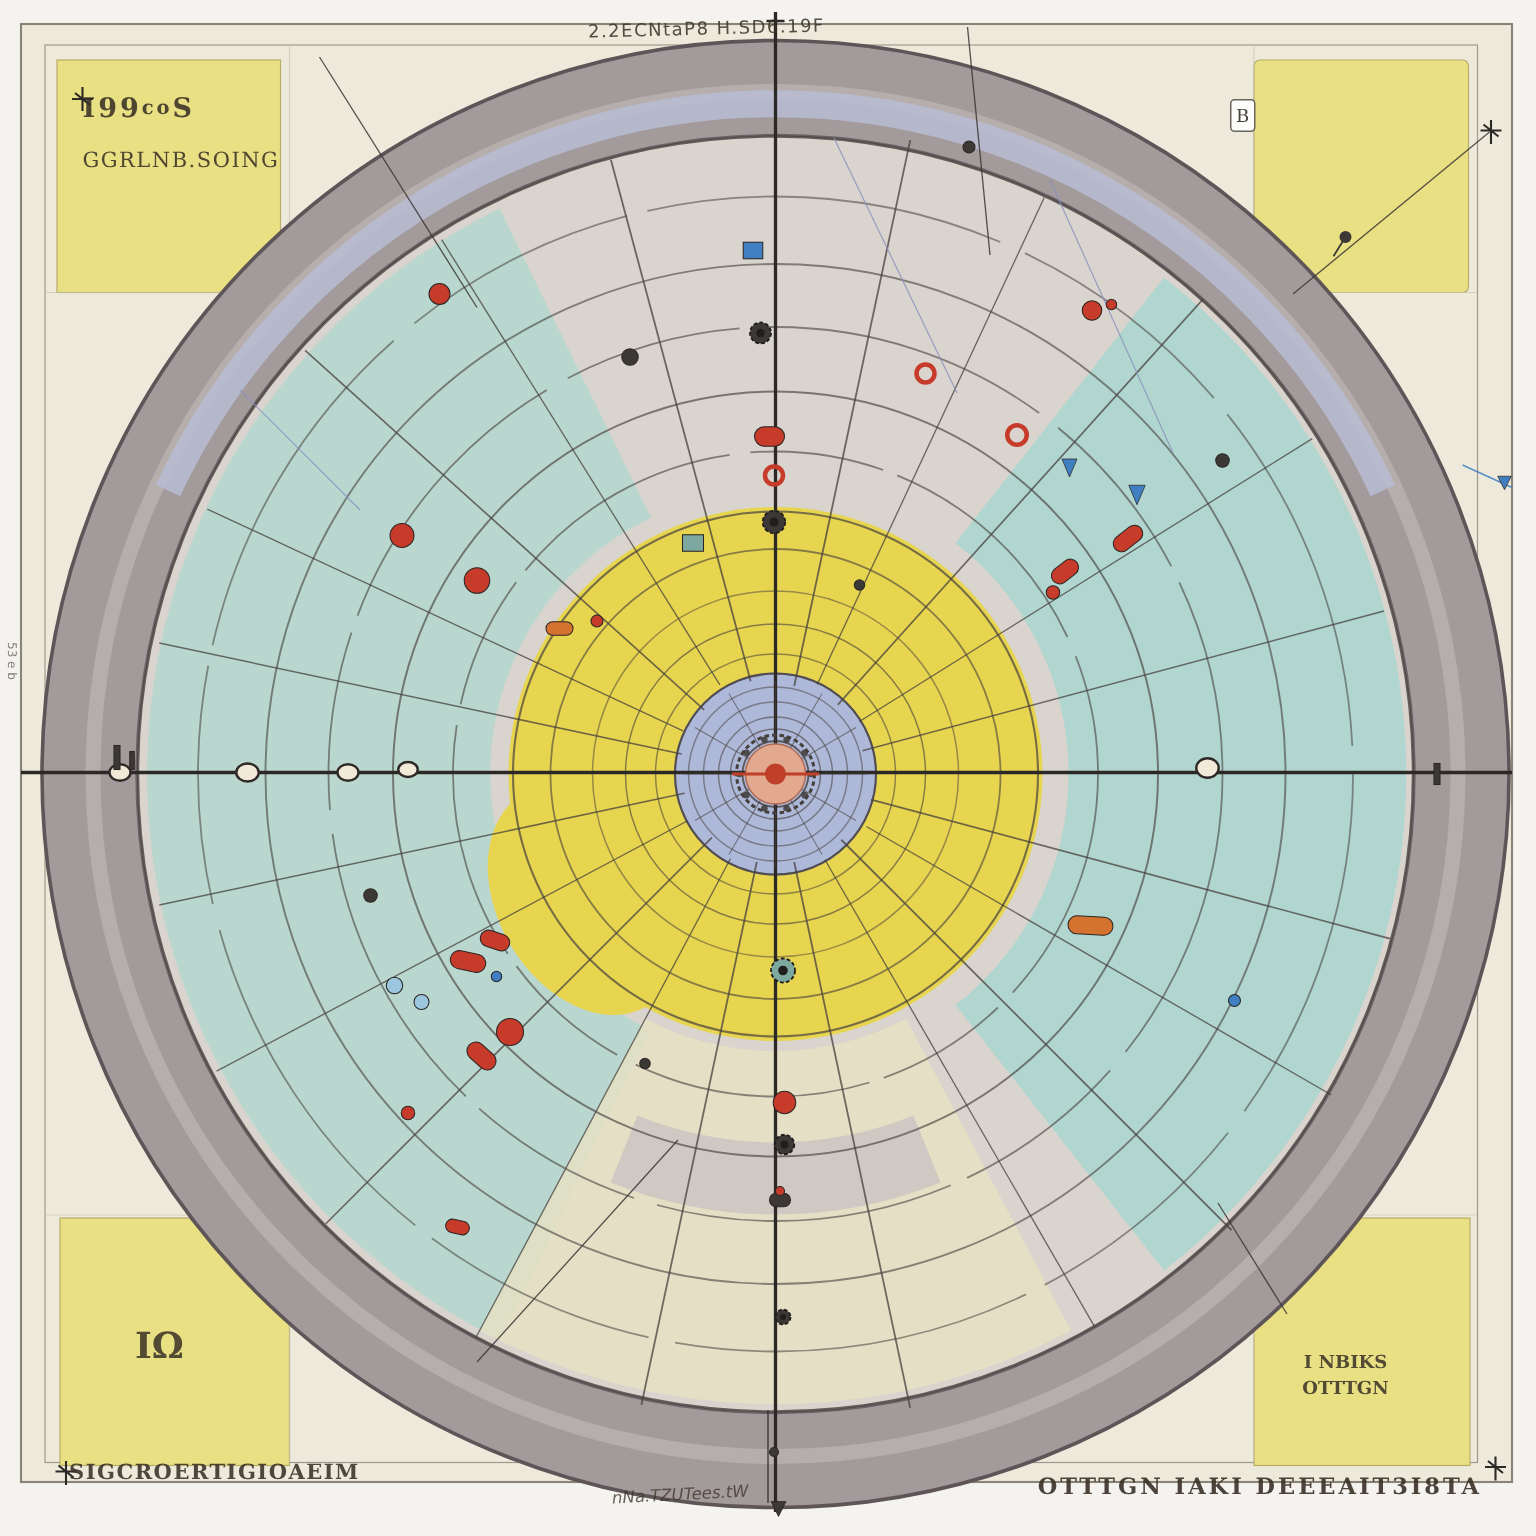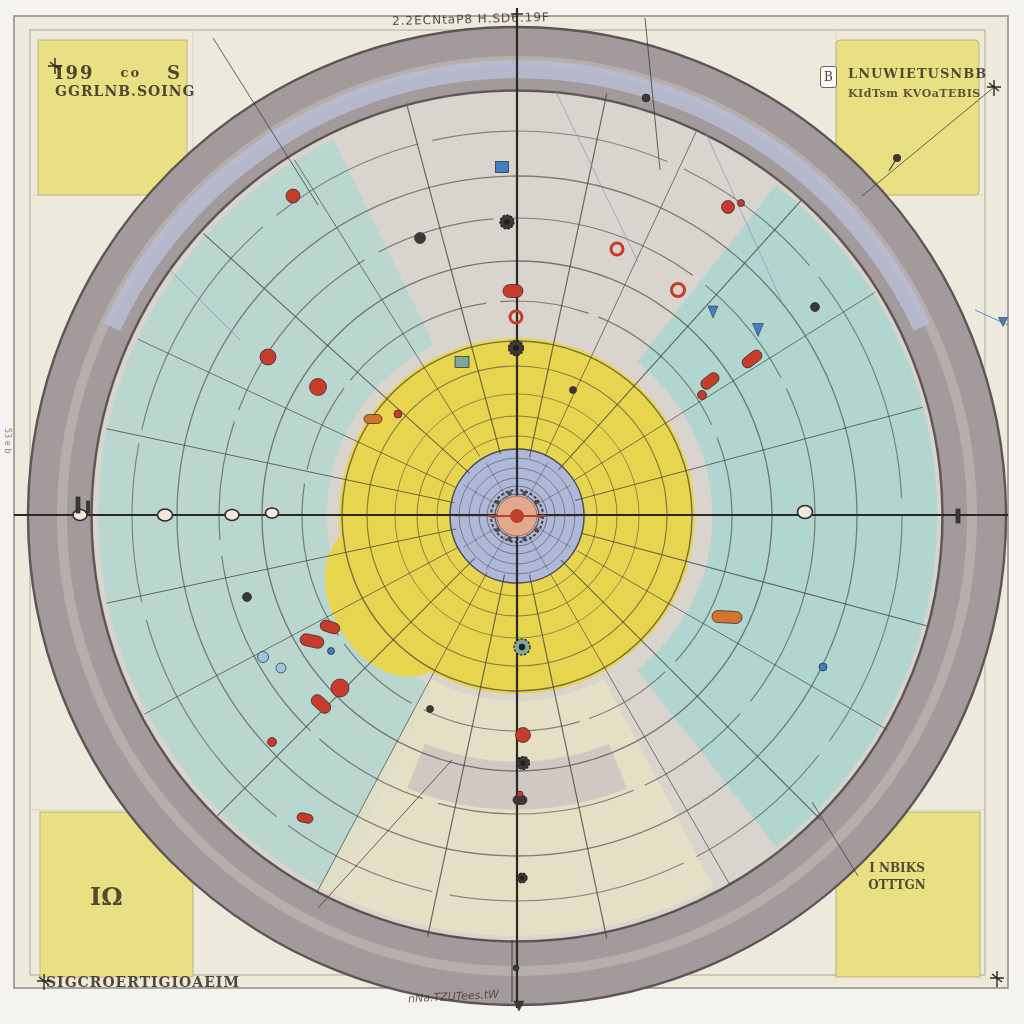--- a/index.html
+++ b/index.html
@@ -1,21 +1,21 @@
 <!DOCTYPE html>
 <html style="--page_bg: #f4f3ef; --panel_bg: #edeadb; --corner_square: #e9e083; --ring: #a39a9b; --ring_edge: #5d5557; --interior: #d9d4ce; --teal: #b7d7cd; --teal_right: #afd6cf; --olive: #e5e1c3; --band_gray: #cdc6c2; --lavender: #b8bdd3; --yellow: #e8d54f; --blue_disc: #aeb8d8; --hub: #e2a98f; --hub_core: #bf3f28; --sketch: #46403d; --axis: #2c2826; --grid: #c8c3b0; --red: #c63b2a; --orange: #d4722f; --blue: #3f7fc2; --lblue: #9cc6dd; --bluish: #8a93bd; --dark: #3c3836; --teal_m: #7ca8a0; --knob: #f2e9d8; --text: #3a3127; --frame: #8a8478;"><head>
 <meta charset="utf-8">
 <style>
   html,body{margin:0;padding:0;}
   body{width:1024px;height:1024px;font-family:"DejaVu Serif",serif;background:#f4f3ef;}
   #stage{position:relative;width:1024px;height:1024px;overflow:hidden;background:var(--page_bg,#f4f3ef);}
   svg{position:absolute;left:0;top:0;}
   .label{position:absolute;color:var(--text,#3a3127);white-space:nowrap;}
-  .tl-line1{display:flex;gap:26px;font-size:18px;font-weight:bold;letter-spacing:2px;opacity:.88;}
-  .tl-line2{font-size:14px;font-weight:bold;letter-spacing:1px;margin-top:0;opacity:.88;}
+  .tl-line1{display:flex;font-size:18px;font-weight:bold;letter-spacing:2px;opacity:.88;}
+  .tl-line2{font-size:14px;font-weight:normal;letter-spacing:1px;margin-top:16px;opacity:.88;}
   .tr-line1{font-size:13px;font-weight:bold;letter-spacing:1px;opacity:.85;}
   .tr-line2{font-size:11px;font-weight:bold;letter-spacing:.5px;margin-top:6px;opacity:.8;}
   .badge{position:absolute;width:15px;height:20px;background:#fdfdfb;border:1px solid #6b655d;border-radius:3px;
          font-size:12px;text-align:center;line-height:20px;color:#4a443c;}
   .bl-num{font-size:24px;font-weight:bold;opacity:.85;}
   .bl-line{font-size:14px;font-weight:bold;letter-spacing:1px;opacity:.88;}
   .br-box{text-align:center;font-size:12px;font-weight:bold;line-height:17px;opacity:.85;}
   .top-center{font-family:"DejaVu Sans",sans-serif;font-size:12px;letter-spacing:1px;transform:rotate(-1.5deg);opacity:.85;}
   .bottom-outside{font-size:15px;font-weight:bold;letter-spacing:2px;opacity:.9;}
   .bottom-scrawl{font-family:"DejaVu Sans",sans-serif;font-style:italic;font-size:11px;transform:rotate(-3deg);opacity:.75;}
@@ -223,31 +223,28 @@
 
 <div class="label" style="left:55px;top:62px;">
   <div class="tl-line1">
     <span>I99</span>
     <span style="font-size:13px;align-self:center;">co</span>
     <span>S</span>
   </div>
   <div class="tl-line2">GGRLNB.SOING</div>
 </div>
 
-<div class="label" style="left:848px;top:66px;width:126px;">
-  <div class="tr-line1">LNUWIETUSNBB</div>
-  <div class="tr-line2">KIdTsm KVOaTEBIS</div>
-</div>
 <div class="badge" style="left:820px;top:66px;">B</div>
 
 <div class="label bl-num" style="left:90px;top:882px;">IΩ</div>
 <div class="label bl-line" style="left:46px;top:974px;">SIGCROERTIGIOAEIM</div>
 
-<div class="label br-box" style="left:852px;top:860px;width:90px;">
+<div class="label br-box" style="left:852px;top:900px;width:90px;">
   <div>I NBIKS</div>
   <div>OTTTGN</div>
 </div>
 
 <div class="label top-center" style="left:392px;top:12px;">2.2ECNtaP8 H.SD6.19F</div>
+<div class="label bottom-outside" style="left:570px;top:982px;width:418px;text-align:right;">OTTTGN IAKI DEEEAIT3I8TA</div>
 <div class="label bottom-scrawl" style="left:408px;top:990px;">nNa.TZUTees.tW</div>
 <div class="label left-edge" style="left:12px;top:428px;">53 e b</div>
 
 </div>
 
 </body></html>

